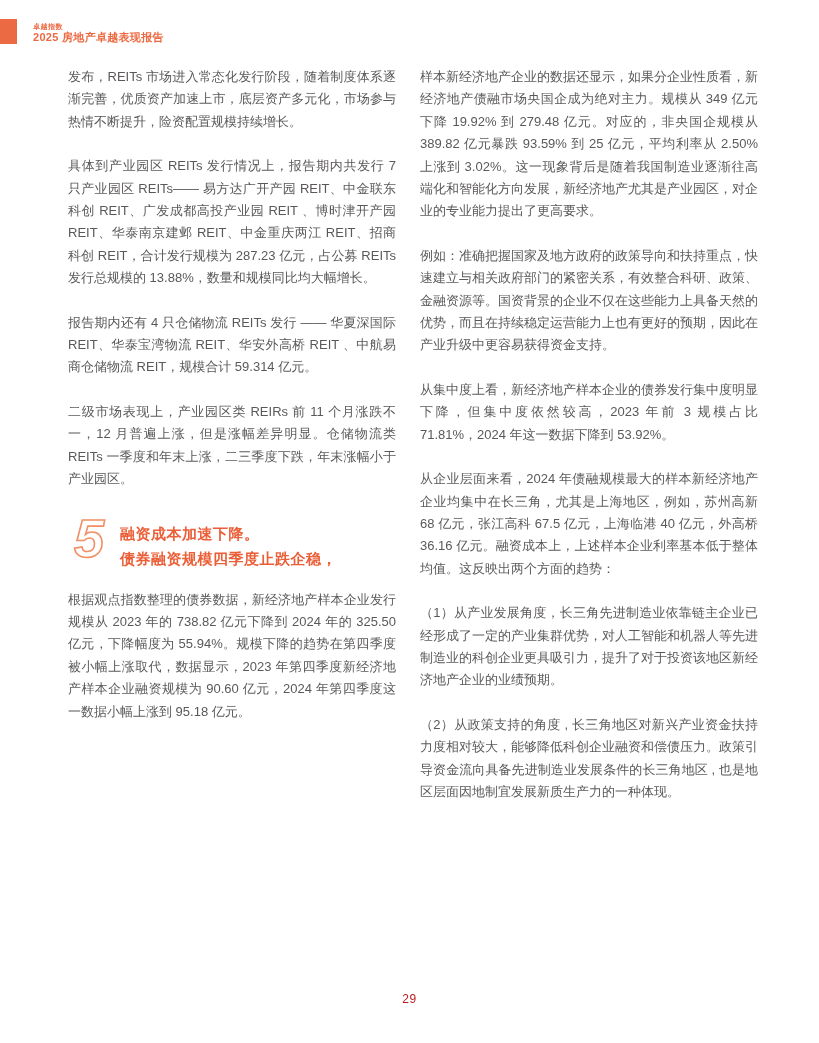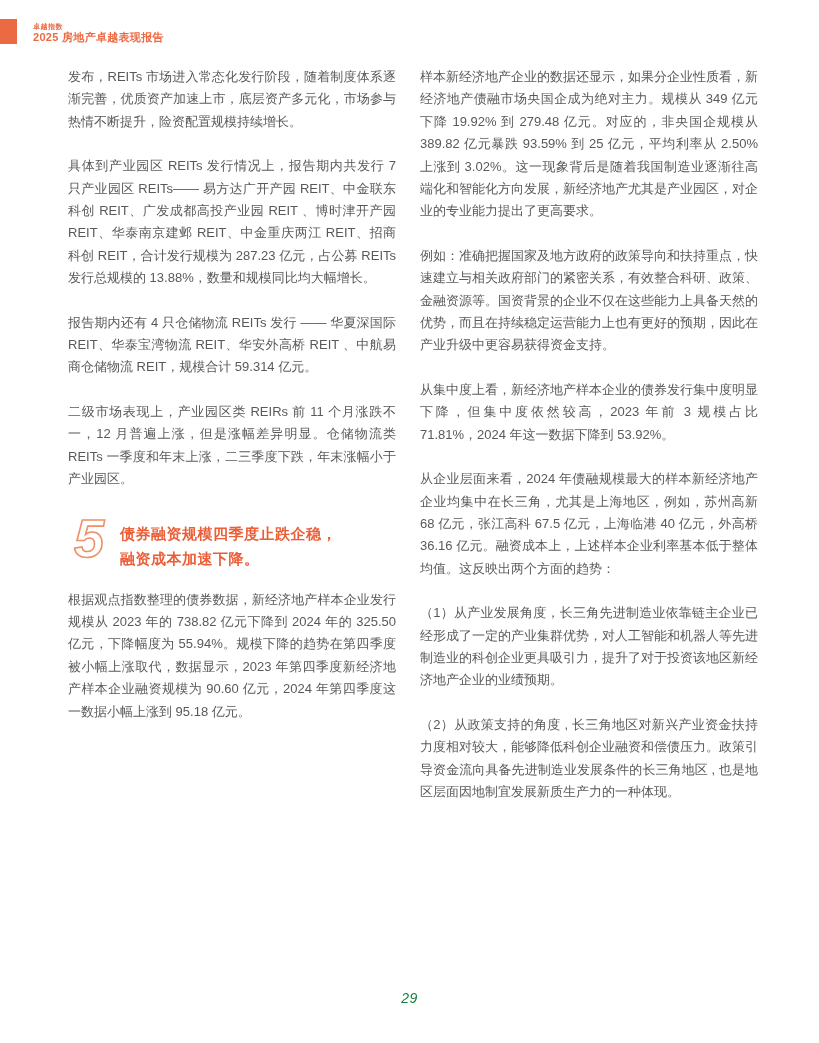--- a/index.html
+++ b/index.html
@@ -73,21 +73,21 @@
     line-height: 25px;
     letter-spacing: 0.5px;
   }
 
   
   .footer {
     position: absolute; bottom: 36px; left: 0; width: 819px;
     text-align: center;
   }
   .page-number {
-    font-size: 14px; color: #15803d; letter-spacing: 0.5px; font-style: italic;
+    font-size: 12px; color: #b91c1c; letter-spacing: 0.5px;
   }
 </style>
 </head>
 <body>
 
 <div class="page">
 
   <div class="brand">
     <div class="brand-bar"></div>
     <div class="brand-text">
@@ -100,22 +100,22 @@
 
     <div class="col col-left">
       <p class="body-para">发布，REITs 市场进入常态化发行阶段，随着制度体系逐渐完善，优质资产加速上市，底层资产多元化，市场参与热情不断提升，险资配置规模持续增长。</p>
       <p class="body-para">具体到产业园区 REITs 发行情况上，报告期内共发行 7 只产业园区 REITs—— 易方达广开产园 REIT、中金联东科创 REIT、广发成都高投产业园 REIT 、博时津开产园 REIT、华泰南京建邺 REIT、中金重庆两江 REIT、招商科创 REIT，合计发行规模为 287.23 亿元，占公募 REITs 发行总规模的 13.88%，数量和规模同比均大幅增长。</p>
       <p class="body-para">报告期内还有 4 只仓储物流 REITs 发行 —— 华夏深国际 REIT、华泰宝湾物流 REIT、华安外高桥 REIT 、中航易商仓储物流 REIT，规模合计 59.314 亿元。</p>
       <p class="body-para">二级市场表现上，产业园区类 REIRs 前 11 个月涨跌不一，12 月普遍上涨，但是涨幅差异明显。仓储物流类 REITs 一季度和年末上涨，二三季度下跌，年末涨幅小于产业园区。</p>
 
       <div class="section-head">
         <div class="section-number">5</div>
         <div class="section-title">
+          <div>融资成本加速下降。</div>
           <div>债券融资规模四季度止跌企稳，</div>
-          <div>融资成本加速下降。</div>
         </div>
       </div>
 
       <p class="body-para">根据观点指数整理的债券数据，新经济地产样本企业发行规模从 2023 年的 738.82 亿元下降到 2024 年的 325.50 亿元，下降幅度为 55.94%。规模下降的趋势在第四季度被小幅上涨取代，数据显示，2023 年第四季度新经济地产样本企业融资规模为 90.60 亿元，2024 年第四季度这一数据小幅上涨到 95.18 亿元。</p>
     </div>
 
     <div class="col col-right">
       <p class="body-para">样本新经济地产企业的数据还显示，如果分企业性质看，新经济地产债融市场央国企成为绝对主力。规模从 349 亿元下降 19.92% 到 279.48 亿元。对应的，非央国企规模从 389.82 亿元暴跌 93.59% 到 25 亿元，平均利率从 2.50% 上涨到 3.02%。这一现象背后是随着我国制造业逐渐往高端化和智能化方向发展，新经济地产尤其是产业园区，对企业的专业能力提出了更高要求。</p>
       <p class="body-para">例如：准确把握国家及地方政府的政策导向和扶持重点，快速建立与相关政府部门的紧密关系，有效整合科研、政策、金融资源等。国资背景的企业不仅在这些能力上具备天然的优势，而且在持续稳定运营能力上也有更好的预期，因此在产业升级中更容易获得资金支持。</p>
       <p class="body-para">从集中度上看，新经济地产样本企业的债券发行集中度明显下降，但集中度依然较高，2023 年前 3 规模占比 71.81%，2024 年这一数据下降到 53.92%。</p>

